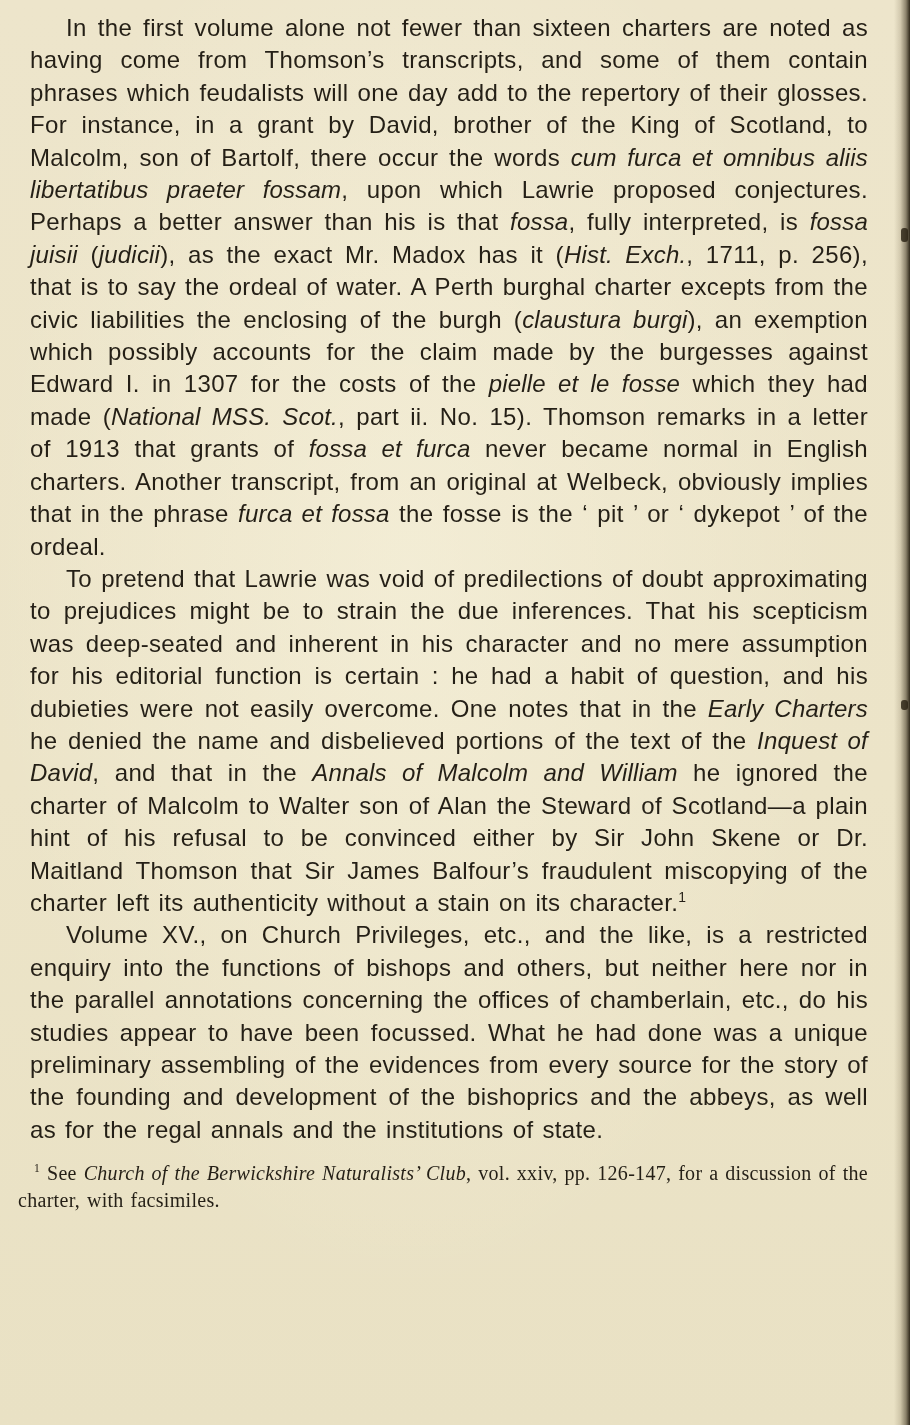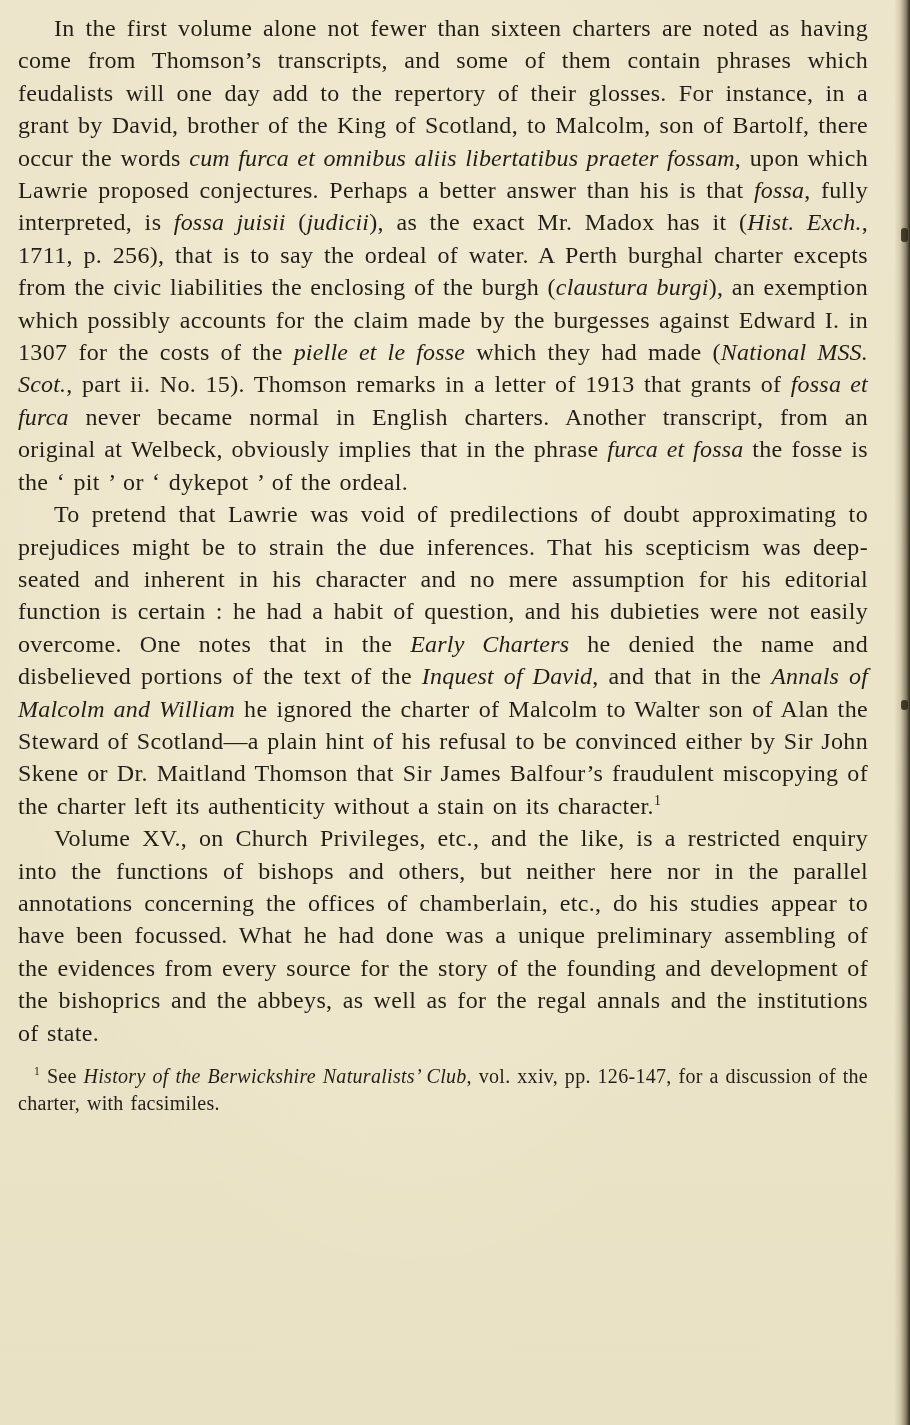--- a/index.html
+++ b/index.html
@@ -15,22 +15,22 @@
   }
   .page {
     position: absolute;
     inset: 0;
     background:
       radial-gradient(ellipse at 45% 40%, rgba(255,252,235,0.35) 0%, rgba(0,0,0,0) 60%),
       linear-gradient(to bottom, #ede5cb 0%, #ece4c8 55%, #e9e1c4 100%);
   }
   .text-block {
     position: relative;
-    padding: 12px 42px 0 18px;
-    font-family: Liberation Serif, serif;
+    padding: 12px 42px 0 30px;
+    font-family: Liberation Sans, sans-serif;
     color: #241f16;
   }
   p.para {
     margin: 0;
     text-indent: 36px;
     font-size: 24px;
     line-height: 32.4px;
     text-align: justify;
     letter-spacing: 0.35px;
     word-spacing: 2px;
@@ -82,17 +82,17 @@
 </style>
 </head>
 <body>
 
 <div class="page">
   <div class="text-block">
       <p class="para"><span>In the first volume alone not fewer than sixteen charters are noted as having come from Thomson’s transcripts, and some of them contain phrases which feudalists will one day add to the repertory of their glosses.  For instance, in a grant by David, brother of the King of Scotland, to Malcolm, son of Bartolf, there occur the words </span><em>cum furca et omnibus aliis libertatibus praeter fossam</em><span>, upon which Lawrie proposed conjectures.  Perhaps a better answer than his is that </span><em>fossa</em><span>, fully interpreted, is </span><em>fossa juisii</em><span> (</span><em>judicii</em><span>), as the exact Mr. Madox has it (</span><em>Hist. Exch.</em><span>, 1711, p. 256), that is to say the ordeal of water.  A Perth burghal charter excepts from the civic liabilities the enclosing of the burgh (</span><em>claustura burgi</em><span>), an exemption which possibly accounts for the claim made by the burgesses against Edward I. in 1307 for the costs of the </span><em>pielle et le fosse</em><span> which they had made (</span><em>National MSS. Scot.</em><span>, part ii. No. 15).  Thomson remarks in a letter of 1913 that grants of </span><em>fossa et furca</em><span> never became normal in English charters.  Another transcript, from an original at Welbeck, obviously implies that in the phrase </span><em>furca et fossa</em><span> the fosse is the ‘ pit ’ or ‘ dykepot ’ of the ordeal.</span></p>
       <p class="para"><span>To pretend that Lawrie was void of predilections of doubt approximating to prejudices might be to strain the due inferences. That his scepticism was deep-seated and inherent in his character and no mere assumption for his editorial function is certain : he had a habit of question, and his dubieties were not easily overcome.  One notes that in the </span><em>Early Charters</em><span> he denied the name and disbelieved portions of the text of the </span><em>Inquest of David</em><span>, and that in the </span><em>Annals of Malcolm and William</em><span> he ignored the charter of Malcolm to Walter son of Alan the Steward of Scotland—a plain hint of his refusal to be convinced either by Sir John Skene or Dr. Maitland Thomson that Sir James Balfour’s fraudulent miscopying of the charter left its authenticity without a stain on its character.</span><sup>1</sup></p>
       <p class="para"><span>Volume XV., on Church Privileges, etc., and the like, is a restricted enquiry into the functions of bishops and others, but neither here nor in the parallel annotations concerning the offices of chamberlain, etc., do his studies appear to have been focussed. What he had done was a unique preliminary assembling of the evidences from every source for the story of the founding and development of the bishoprics and the abbeys, as well as for the regal annals and the institutions of state.</span></p>
     </div>
-  <div class="footnote"><sup>1</sup><span> See </span><em>History of the Berwickshire Naturalists’ Club</em><span>, vol. xxiv, pp. 126-147, for a discussion of the charter, with facsimiles.</span></div>
+  <div class="footnote"><sup>1</sup><span> See </span><em>Church of the Berwickshire Naturalists’ Club</em><span>, vol. xxiv, pp. 126-147, for a discussion of the charter, with facsimiles.</span></div>
   <div class="scan-edge"></div>
   <div class="scan-mark-1"></div>
   <div class="scan-mark-2"></div>
 </div>
 
 </body></html>

